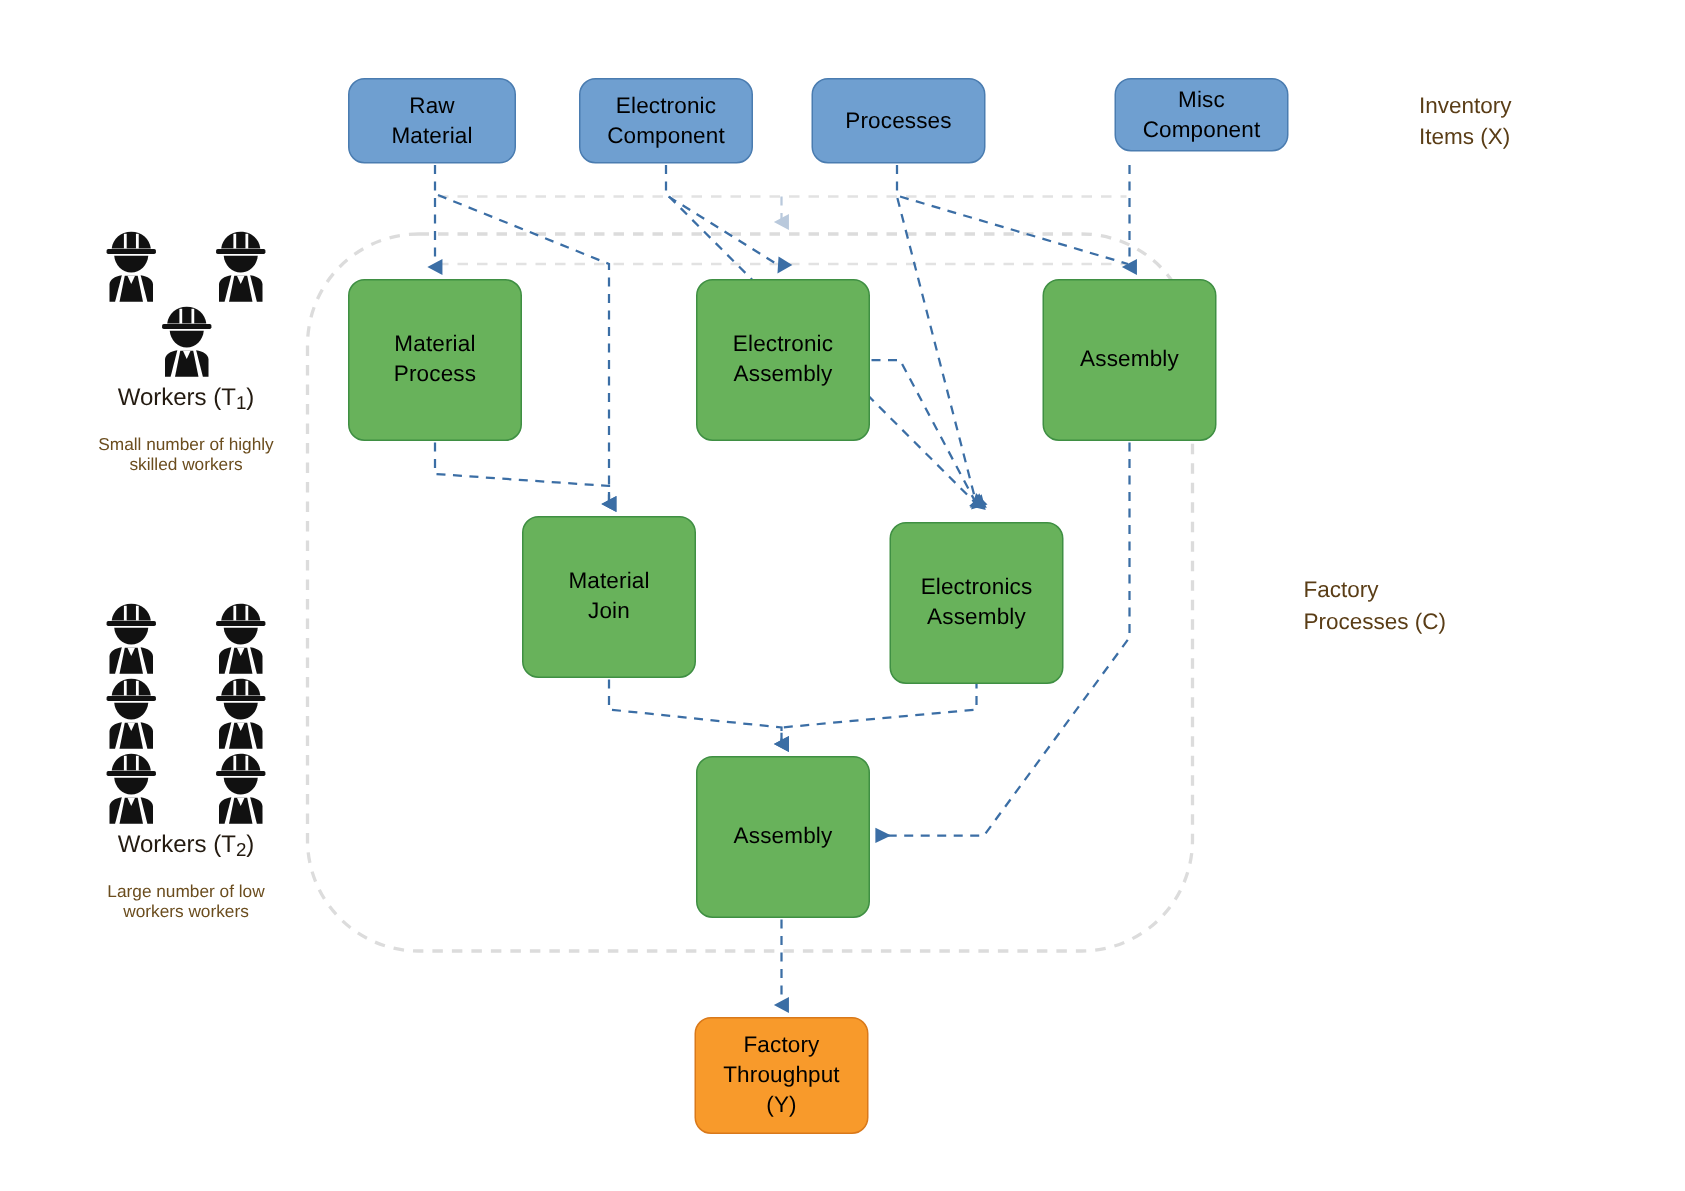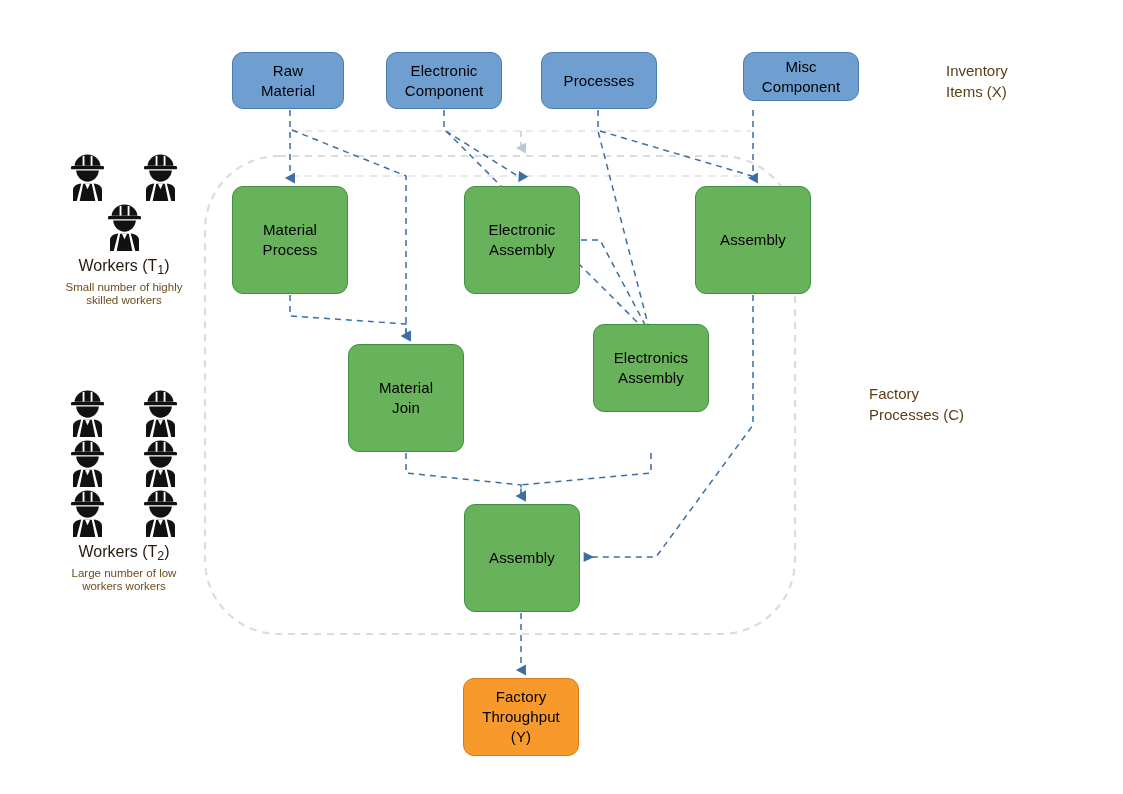--- a/index.html
+++ b/index.html
@@ -76,21 +76,21 @@
     display: block;
   }
   .worker-title {
     margin-top: 4px;
     font-size: 16px;
     color: #231a10;
     text-align: center;
     line-height: 19px;
   }
   .worker-sub {
-    margin-top: 1px;
+    margin-top: 12px;
     font-size: 11.5px;
     color: #6b4d1e;
     text-align: center;
     line-height: 13.5px;
     white-space: pre-line;
   }
   .sub { font-size: 0.78em; vertical-align: -0.22em; }
 </style>
 </head>
 <body>
@@ -159,21 +159,21 @@
 <div class="node inventory" style="left:695px;top:52px;width:116px;height:49px;margin-left:48px;">Misc
 Component</div>
 
 <div class="node process" style="left:232px;top:186px;width:116px;height:108px;">Material
 Process</div>
 <div class="node process" style="left:464px;top:186px;width:116px;height:108px;">Electronic
 Assembly</div>
 <div class="node process" style="left:695px;top:186px;width:116px;height:108px;">Assembly</div>
 <div class="node process" style="left:348px;top:344px;width:116px;height:108px;">Material
 Join</div>
-<div class="node process" style="left:593px;top:324px;width:116px;height:88px;">Electronics
+<div class="node process" style="left:593px;top:348px;width:116px;height:108px;">Electronics
 Assembly</div>
 <div class="node process" style="left:464px;top:504px;width:116px;height:108px;">Assembly</div>
 
 <div class="node output" style="left:463px;top:678px;width:116px;height:78px;">Factory
 Throughput
 (Y)</div>
 
 <div class="side-label" style="left:898px;top:60px;margin-left:48px;">Inventory
 Items (X)</div>
 <div class="side-label" style="left:869px;top:383px;">Factory
@@ -223,21 +223,21 @@
             <path fill="#ffffff" d="M21.4 32 h5.2 l-2.6 5.6 Z"></path>
           </svg>
         </span>
       </div>
     </div>
   <div class="worker-title">Workers (T<span class="sub">1</span>)</div>
   <div class="worker-sub">Small number of highly
 skilled workers</div>
 </div>
 
-<div class="worker-group" style="left:38px;top:388px;width:172px;">
+<div class="worker-group" style="left:38px;top:400px;width:172px;">
   <div class="worker-rows">
       <div class="worker-row">
         <span style="margin: 0px 13px;">
           <svg class="worker-icon" viewBox="0 0 48 50" xmlns="http://www.w3.org/2000/svg">
             <path fill="#111111" d="M24 2c-7.2 0-12.6 5-13.3 11.4h26.6C36.6 7 31.2 2 24 2z"></path>
             <rect fill="#111111" x="7.2" y="13.8" width="33.6" height="3.4" rx="1.2"></rect>
             <rect fill="#ffffff" x="19" y="3.4" width="1.9" height="10"></rect>
             <rect fill="#ffffff" x="27.2" y="3.4" width="1.9" height="10"></rect>
             <path fill="#111111" d="M12.4 18.4h23.2c-.5 6.4-5.6 11.4-11.6 11.4s-11.1-5-11.6-11.4z"></path>
             <path fill="#111111" d="M17.6 31.6 L13 49.6 H9.2 L9.2 38 C9.2 34.6 12.8 32.2 17.6 31.6 Z"></path>

